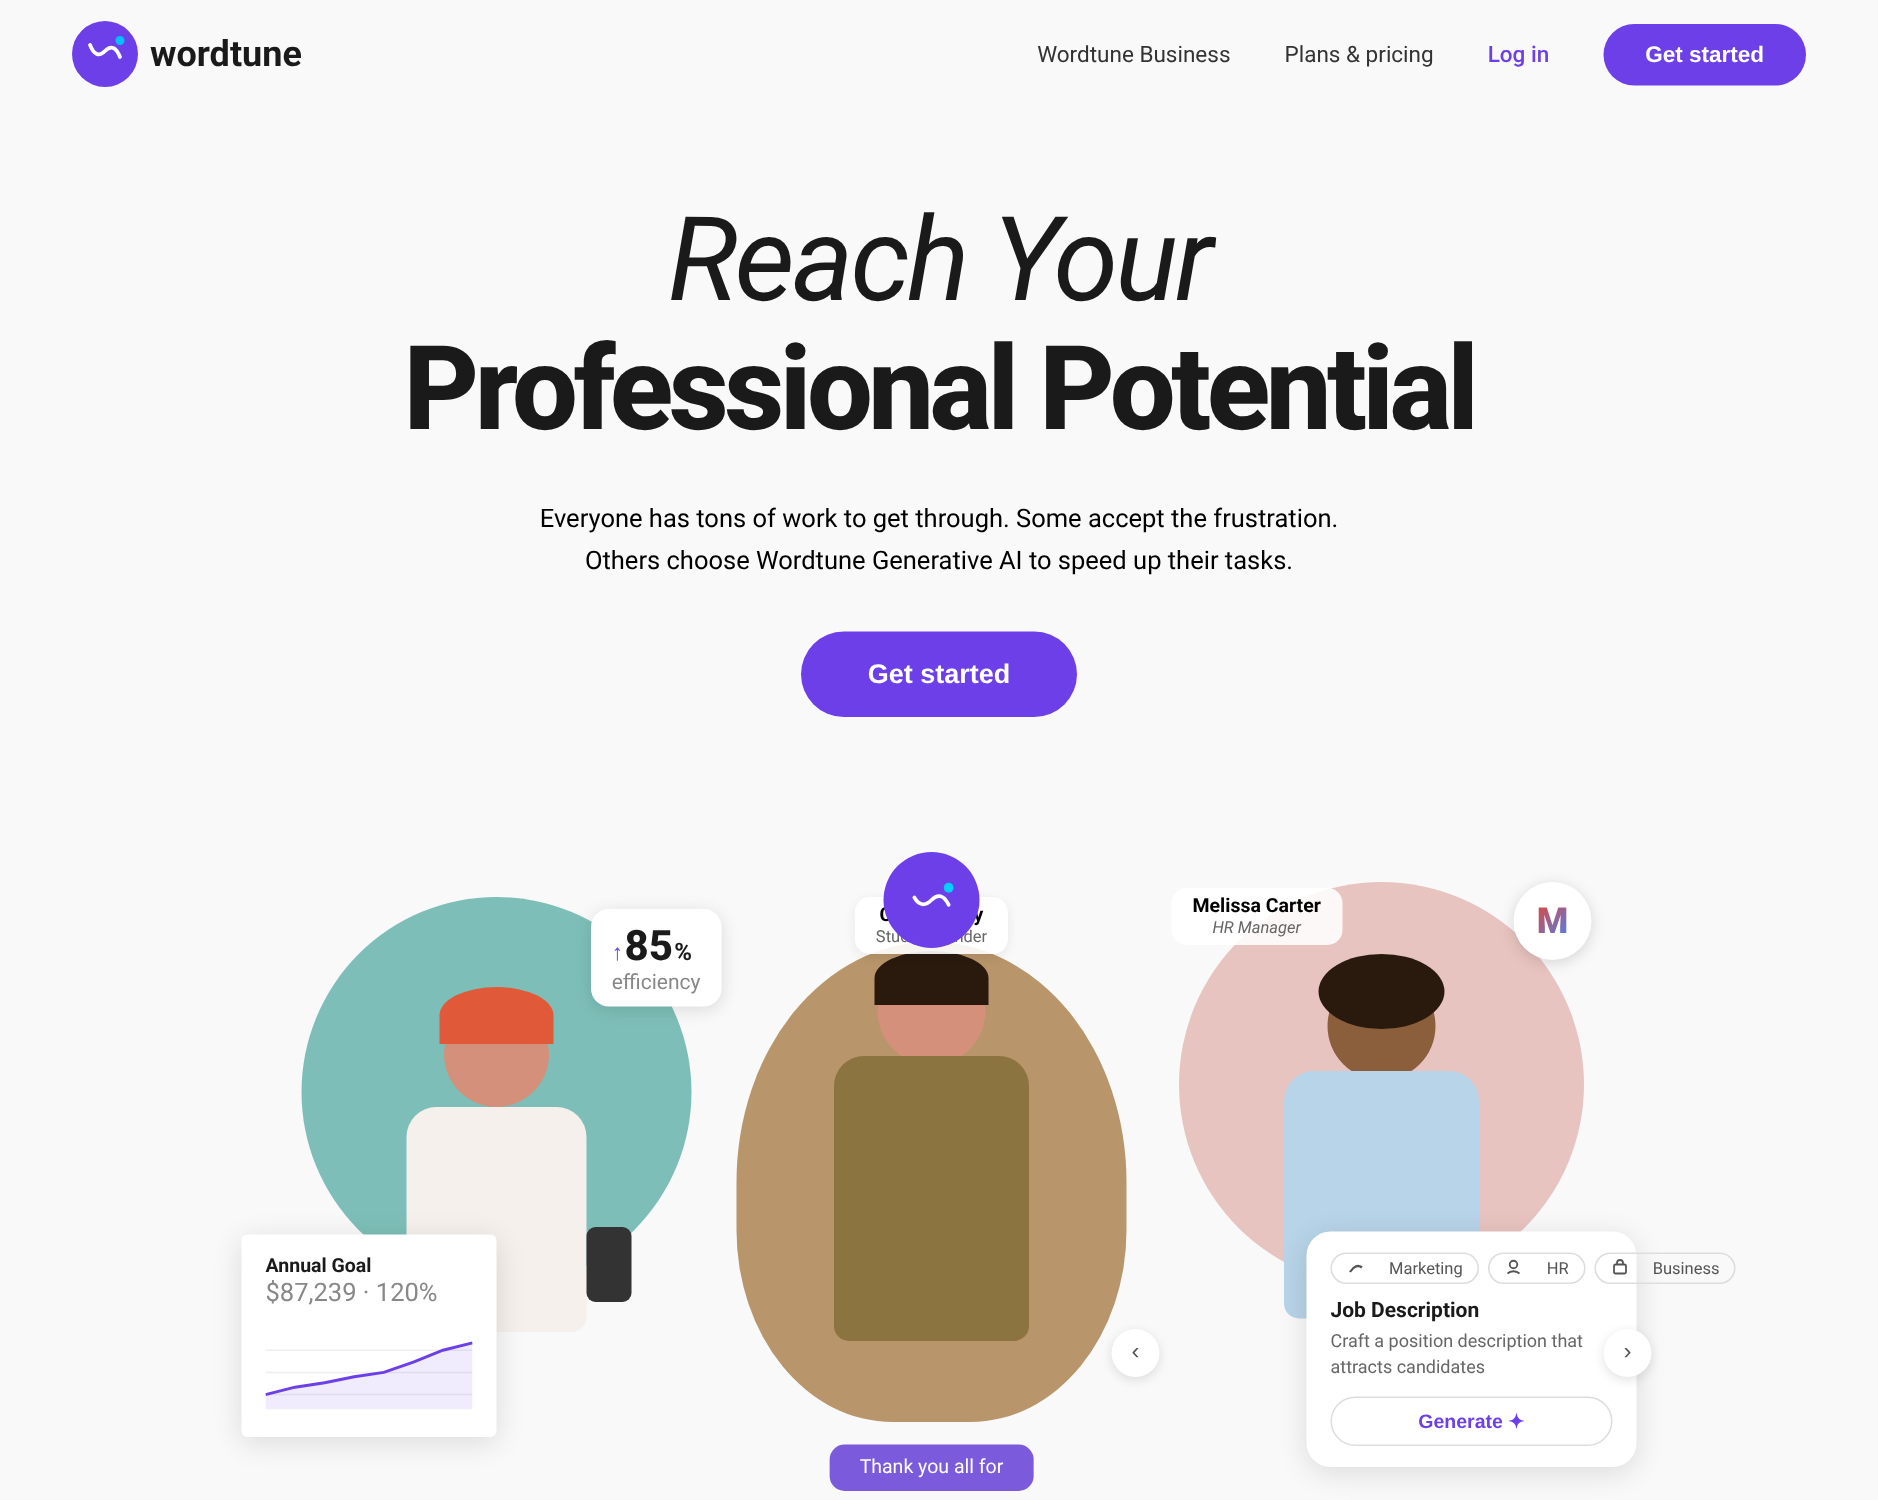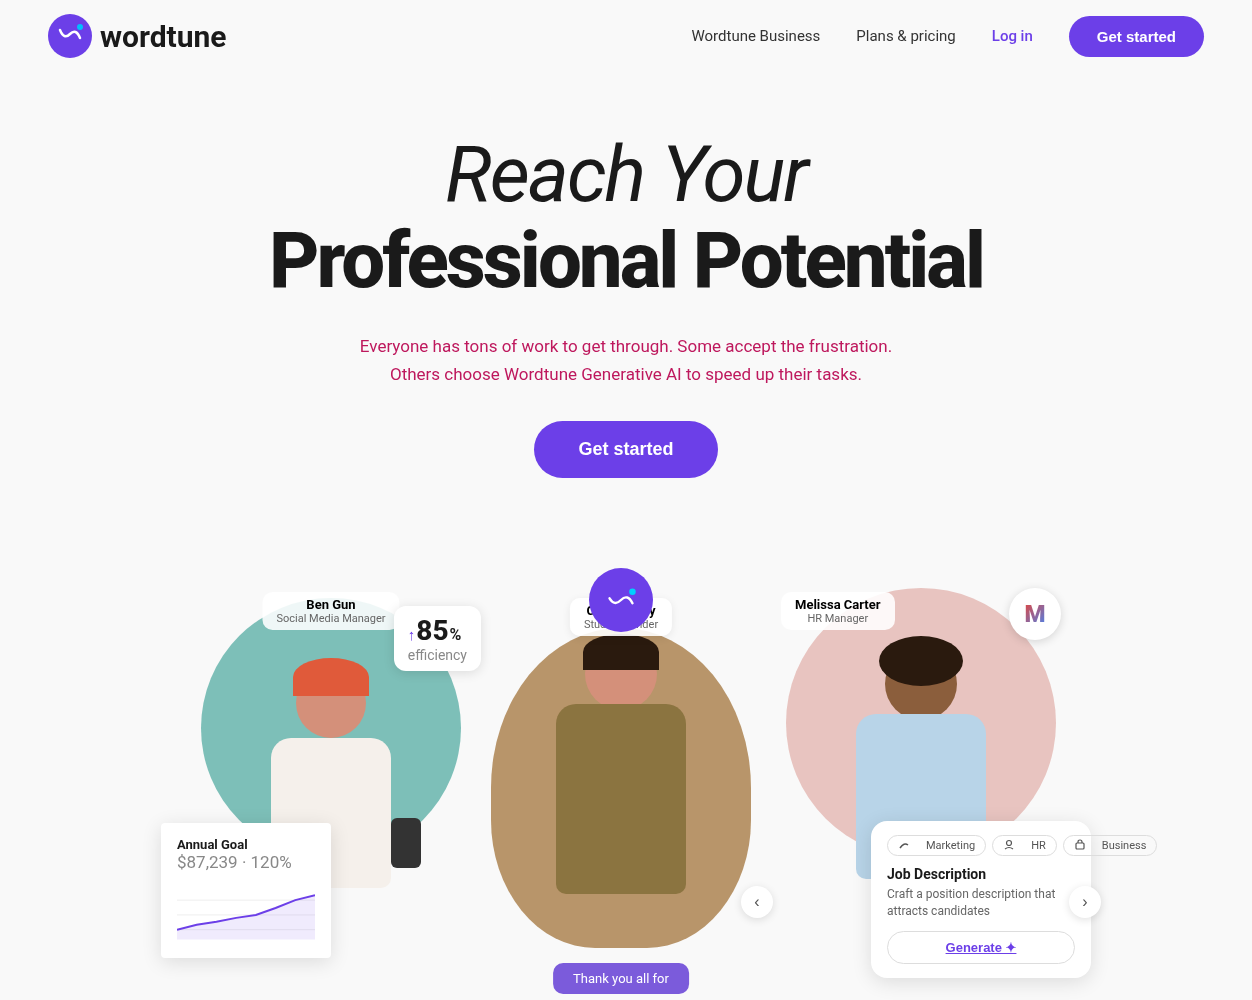--- a/index.html
+++ b/index.html
@@ -73,21 +73,21 @@
       font-size: 78px;
       font-weight: 800;
       font-style: normal;
       color: #1a1a1a;
       letter-spacing: -3px;
       display: block;
     }
     .hero-sub {
       margin-top: 28px;
       font-size: 17px;
-      color: #be185d;
+      color: #000000;
       line-height: 1.7;
     }
     .hero-cta {
       display: inline-block;
       margin-top: 32px;
       background: #6C3FE8;
       color: #fff;
       border: none;
       border-radius: 32px;
       padding: 18px 44px;
@@ -223,34 +223,33 @@
       padding: 8px 18px;
       font-size: 13px;
       font-weight: 600;
       color: #6C3FE8;
       cursor: pointer;
       display: flex;
       align-items: center;
       gap: 6px;
       width: 100%;
       justify-content: center;
-      text-decoration: underline;
     }
   </style>
 </head>
 <body>
 
 <nav>
   <div class="nav-logo">
     <svg class="logo-icon" viewBox="0 0 44 44" fill="none" xmlns="http://www.w3.org/2000/svg">
       <circle cx="22" cy="22" r="22" fill="#6C3FE8"></circle>
       <path d="M12 16 Q16 26 22 20 Q28 14 32 24" stroke="white" stroke-width="2.5" fill="none" stroke-linecap="round"></path>
       <circle cx="32" cy="13" r="3" fill="#00BFFF"></circle>
     </svg>
-    <span style="font-size:30px;font-weight:700;color:#1a1a1a;">wordtune</span>
+    <span style="font-size:24px;font-weight:700;color:#1a1a1a;">wordtune</span>
   </div>
   <div class="nav-links">
     <a class="nav-link">Wordtune Business</a>
     <a class="nav-link">Plans &amp; pricing</a>
     <a class="nav-link login">Log in</a>
     <button class="nav-cta">Get started</button>
   </div>
 </nav>
 
 <section class="hero">
@@ -264,24 +263,20 @@
   </p>
   <button class="hero-cta">Get started</button>
 </section>
 
 <div class="cards-section">
 
   <div class="card-left" style="position:relative;height:420px;">
 
     <div style="width:260px;height:260px;background:#7DBFB8;border-radius:50%;position:absolute;top:20px;left:50%;transform:translateX(-50%);z-index:0;"></div>
 
-    <div style="position:absolute;top:14px;left:50%;transform:translateX(-50%);background:rgba(255,255,255,0.88);border-radius:10px;padding:5px 14px;z-index:5;text-align:center;white-space:nowrap;">
-      <div style="font-weight:700;font-size:13px;">Ben Gun</div>
-      <div style="font-size:11px;color:#666;">Social Media Manager</div>
-    </div>
 
     <div style="position:absolute;top:28px;right:20px;background:white;border-radius:12px;padding:8px 14px;box-shadow:0 2px 12px rgba(0,0,0,0.12);z-index:6;">
       <div style="display:flex;align-items:baseline;gap:1px;">
         <span style="color:#6C3FE8;font-size:15px;">↑</span>
         <span style="font-size:28px;font-weight:800;color:#1a1a1a;">85</span>
         <span style="font-size:16px;font-weight:700;color:#1a1a1a;">%</span>
       </div>
       <div style="font-size:14px;color:#888;">efficiency</div>
     </div>
 
@@ -344,21 +339,21 @@
   <div class="card-right" style="position:relative;height:420px;">
 
     <div style="width:270px;height:270px;background:#E8C4C0;border-radius:50%;position:absolute;top:10px;left:50%;transform:translateX(-50%);z-index:0;"></div>
 
     <div style="position:absolute;top:10px;right:30px;width:52px;height:52px;background:white;border-radius:50%;box-shadow:0 2px 10px rgba(0,0,0,0.15);display:flex;align-items:center;justify-content:center;z-index:6;">
       <span style="font-size:24px;font-weight:900;background:linear-gradient(135deg,#EA4335,#4285F4);-webkit-background-clip:text;background-clip:text;color:transparent;">M</span>
     </div>
 
     <div style="position:absolute;top:14px;left:30px;background:rgba(255,255,255,0.88);border-radius:10px;padding:5px 14px;z-index:5;text-align:center;white-space:nowrap;">
       <div style="font-weight:700;font-size:13px;">Melissa Carter</div>
-      <div style="font-size:11px;color:#666;">HR Manager</div>
+      <div style="font-size:11px;color:#666;font-style:italic;">HR Manager</div>
     </div>
 
     <div style="position:absolute;bottom:120px;left:50%;transform:translateX(-50%);z-index:2;width:200px;height:230px;">
 
       <div style="width:72px;height:72px;background:#8B5E3C;border-radius:50%;position:absolute;top:0;left:50%;transform:translateX(-50%);"></div>
 
       <div style="width:84px;height:50px;background:#2a1a0e;border-radius:50%;position:absolute;top:-12px;left:50%;transform:translateX(-50%);"></div>
 
       <div style="width:130px;height:165px;background:#B8D4E8;border-radius:20px 20px 10px 10px;position:absolute;top:66px;left:50%;transform:translateX(-50%);"></div>
     </div>

